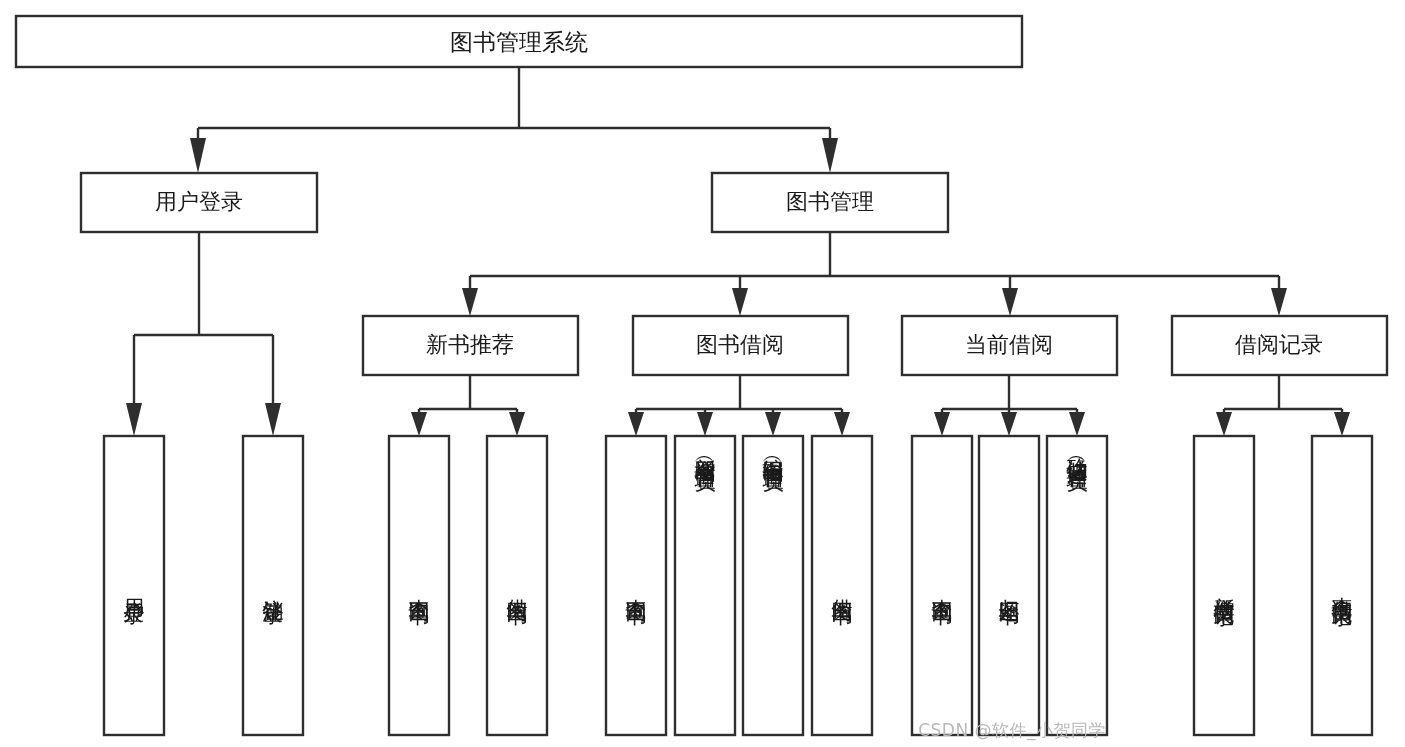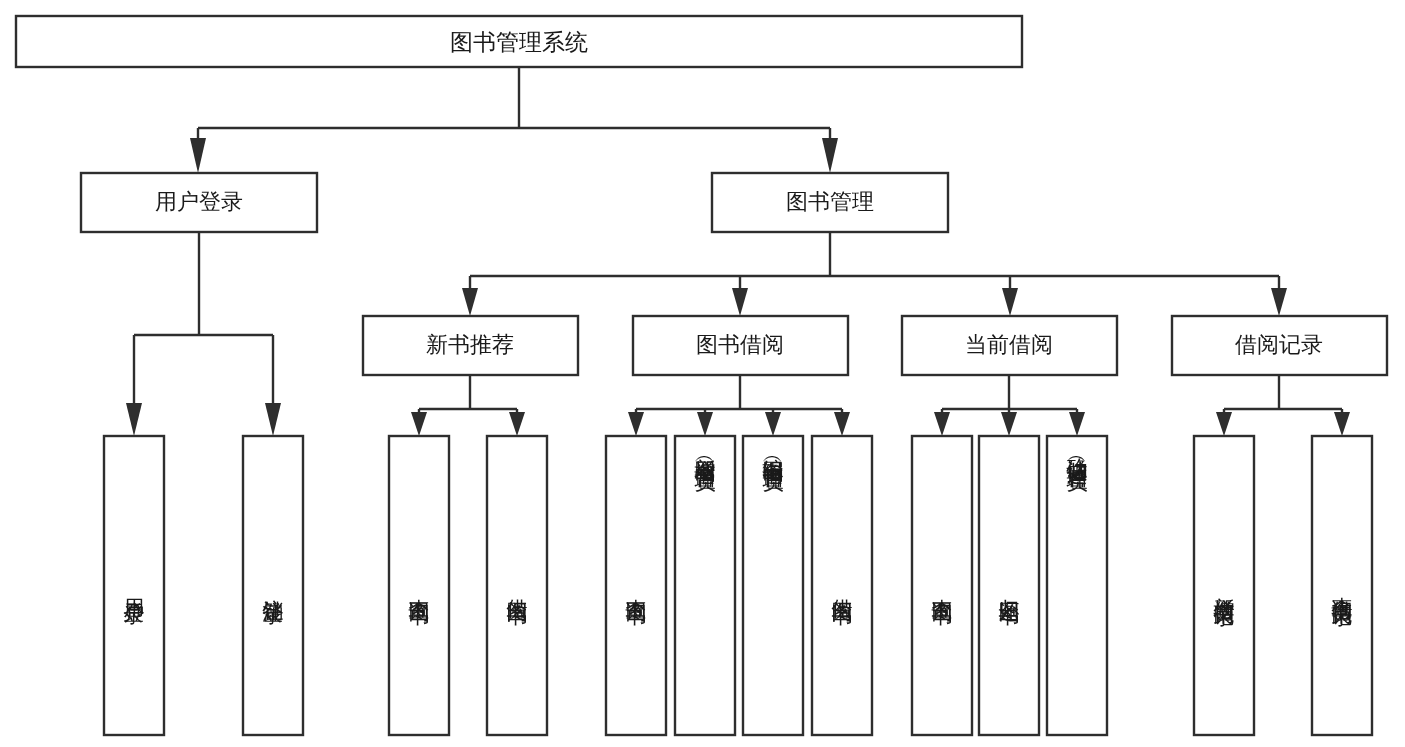--- a/index.html
+++ b/index.html
@@ -226,14 +226,15 @@
     <span class="leaf-label">确认归还（管理员）</span>
   </div>
 
   <div class="leaf-label-wrap" style="left:1194px; top:436px; width:60px; height:299px;">
     <span class="leaf-label">新增借阅记录</span>
   </div>
   <div class="leaf-label-wrap" style="left:1312px; top:436px; width:60px; height:299px;">
     <span class="leaf-label">查询借阅记录</span>
   </div>
 
+  <div class="watermark">CSDN @软件_小贺同学</div>
 
 </div>
 
 </body></html>

